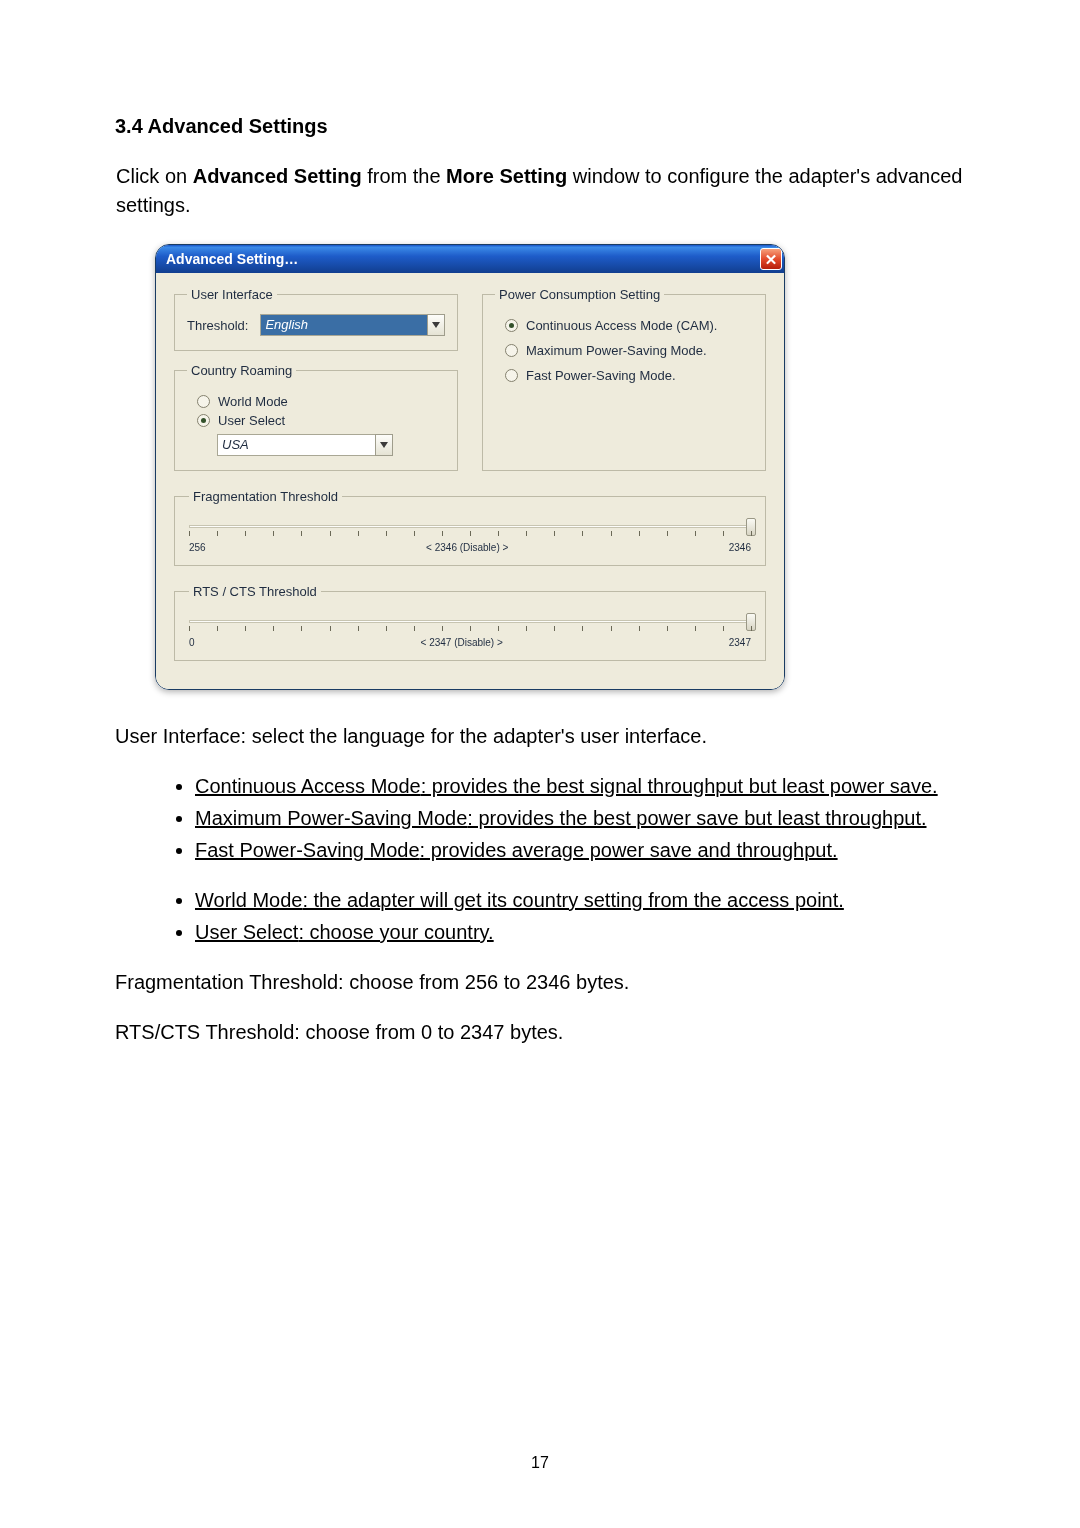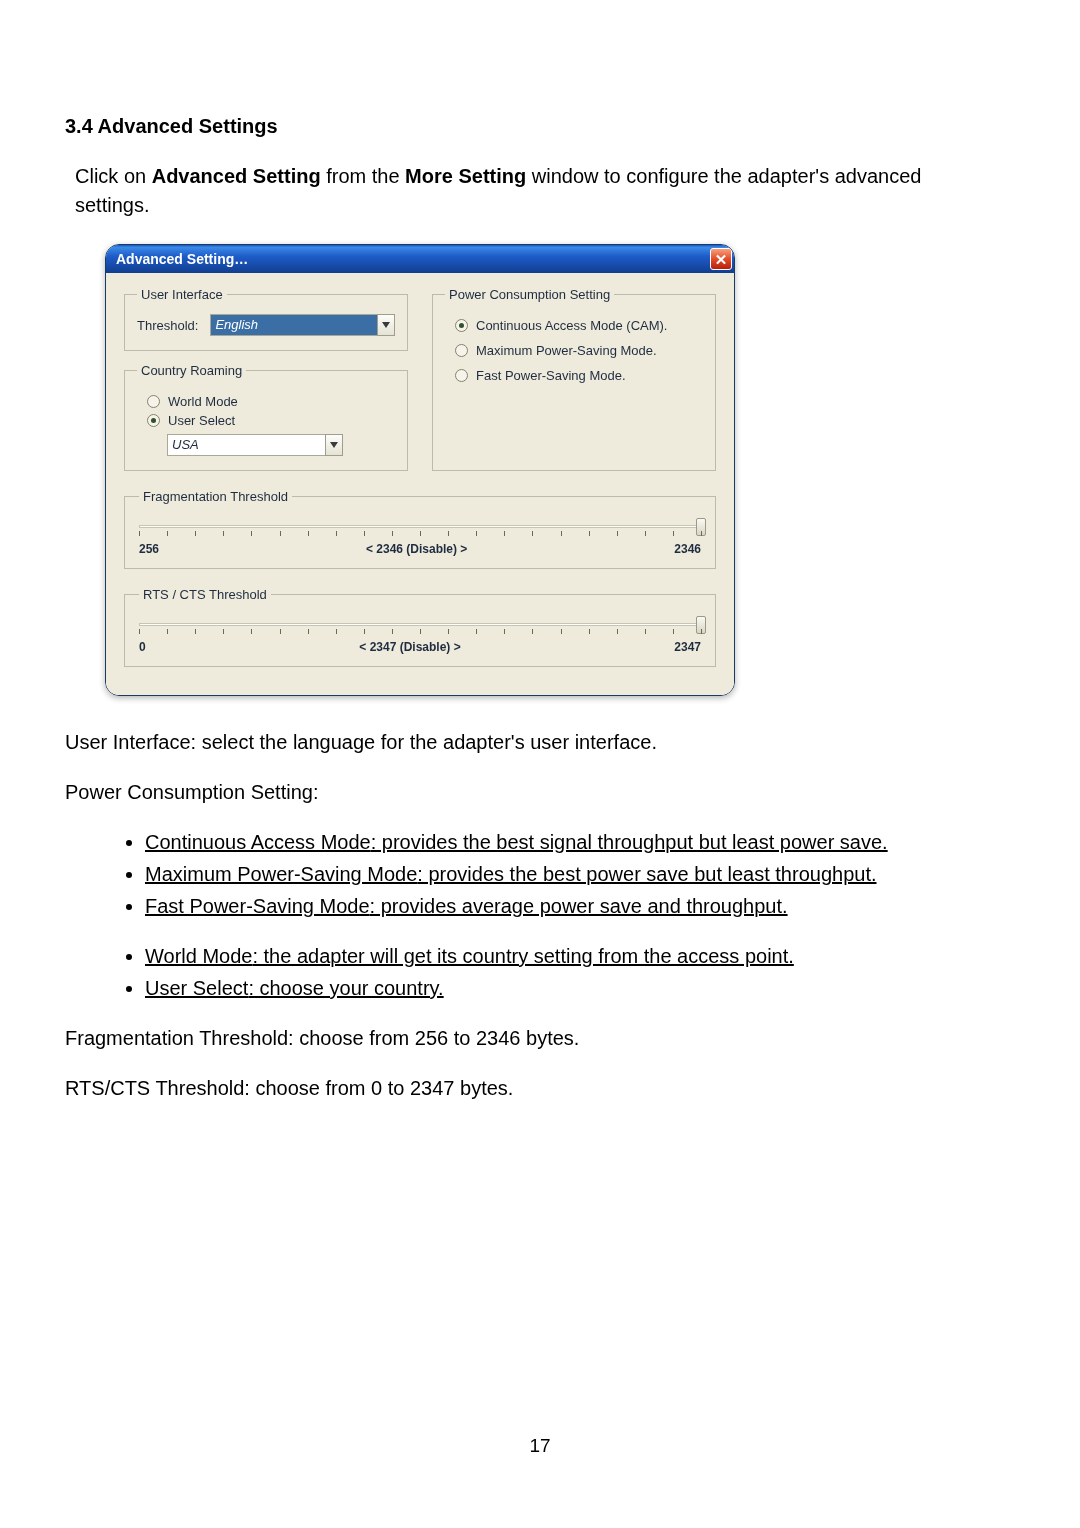--- a/index.html
+++ b/index.html
@@ -5,31 +5,31 @@
   * { box-sizing: border-box; }
   body {
     margin: 0;
     background: #fff;
     font-family: Arial, Helvetica, sans-serif;
     width: 1080px;
     height: 1528px;
     position: relative;
   }
   .page {
-    padding: 115px 115px 60px 65px;
+    padding: 115px 115px 60px 115px;
   }
   .heading {
     font-weight: bold;
     font-size: 20px;
     margin-bottom: 24px;
   }
   .body-text {
     font-size: 20px;
     line-height: 1.45;
-    margin: 0 0 24px 10px;
+    margin: 0 0 24px 1px;
   }
   .body-text .bold { font-weight: bold; }
   
   .dialog {
     width: 630px;
     margin: 0 0 32px 40px;
     border: 1px solid #1a3c63;
     border-radius: 14px;
     overflow: hidden;
     box-shadow: 0 2px 6px rgba(0,0,0,0.3);
@@ -163,44 +163,43 @@
     top: 2px;
     width: 10px; height: 18px;
     background: linear-gradient(to bottom, #fafaf4, #d8d5c4);
     border: 1px solid #9a9886;
     border-radius: 2px;
     transform: translateX(-50%);
   }
   .slider-labels {
     display: flex;
     justify-content: space-between;
-    font-size: 12px;
-    font-weight: bold;
+    font-size: 10px;
   }
   .slider-labels .center { flex: 1; text-align: center; }
   
   ul.doc-list {
     margin: 0 0 22px 0;
     padding-left: 80px;
     font-size: 20px;
     line-height: 1.4;
     text-decoration: underline;
   }
   ul.doc-list li { margin-bottom: 4px; }
   .defn {
     font-size: 20px;
     line-height: 1.4;
     margin: 0 0 22px 0;
   }
   .footer-num {
     position: absolute;
-    bottom: 71px;
+    bottom: 56px;
     left: 0; right: 0;
     text-align: center;
-    font-size: 19px;
+    font-size: 16px;
   }
 </style>
 </head>
 <body>
 
 <div class="page">
 
   <div class="heading">3.4 Advanced Settings</div>
 
   <p class="body-text">
@@ -341,23 +340,20 @@
           <span>2347</span>
         </div>
       </fieldset>
     </div>
   </div>
 
   <p class="defn">
     <span class="bold">User Interface</span><span>: select the language for the adapter's user interface.</span>
   </p>
 
-  <p class="defn">
-    <span class="bold">Power Consumption Setting</span>:
-  </p>
   <ul class="doc-list">
     <li><span class="bold">Continuous Access Mode</span><span>: provides the best signal throughput but least power save.</span></li>
     <li><span class="bold">Maximum Power-Saving Mode</span><span>: provides the best power save but least throughput.</span></li>
     <li><span class="bold">Fast Power-Saving Mode</span><span>: provides average power save and throughput.</span></li>
   </ul>
 
   <ul class="doc-list">
     <li><span class="bold">World Mode</span><span>: the adapter will get its country setting from the access point.</span></li>
     <li><span class="bold">User Select</span><span>: choose your country.</span></li>
   </ul>

